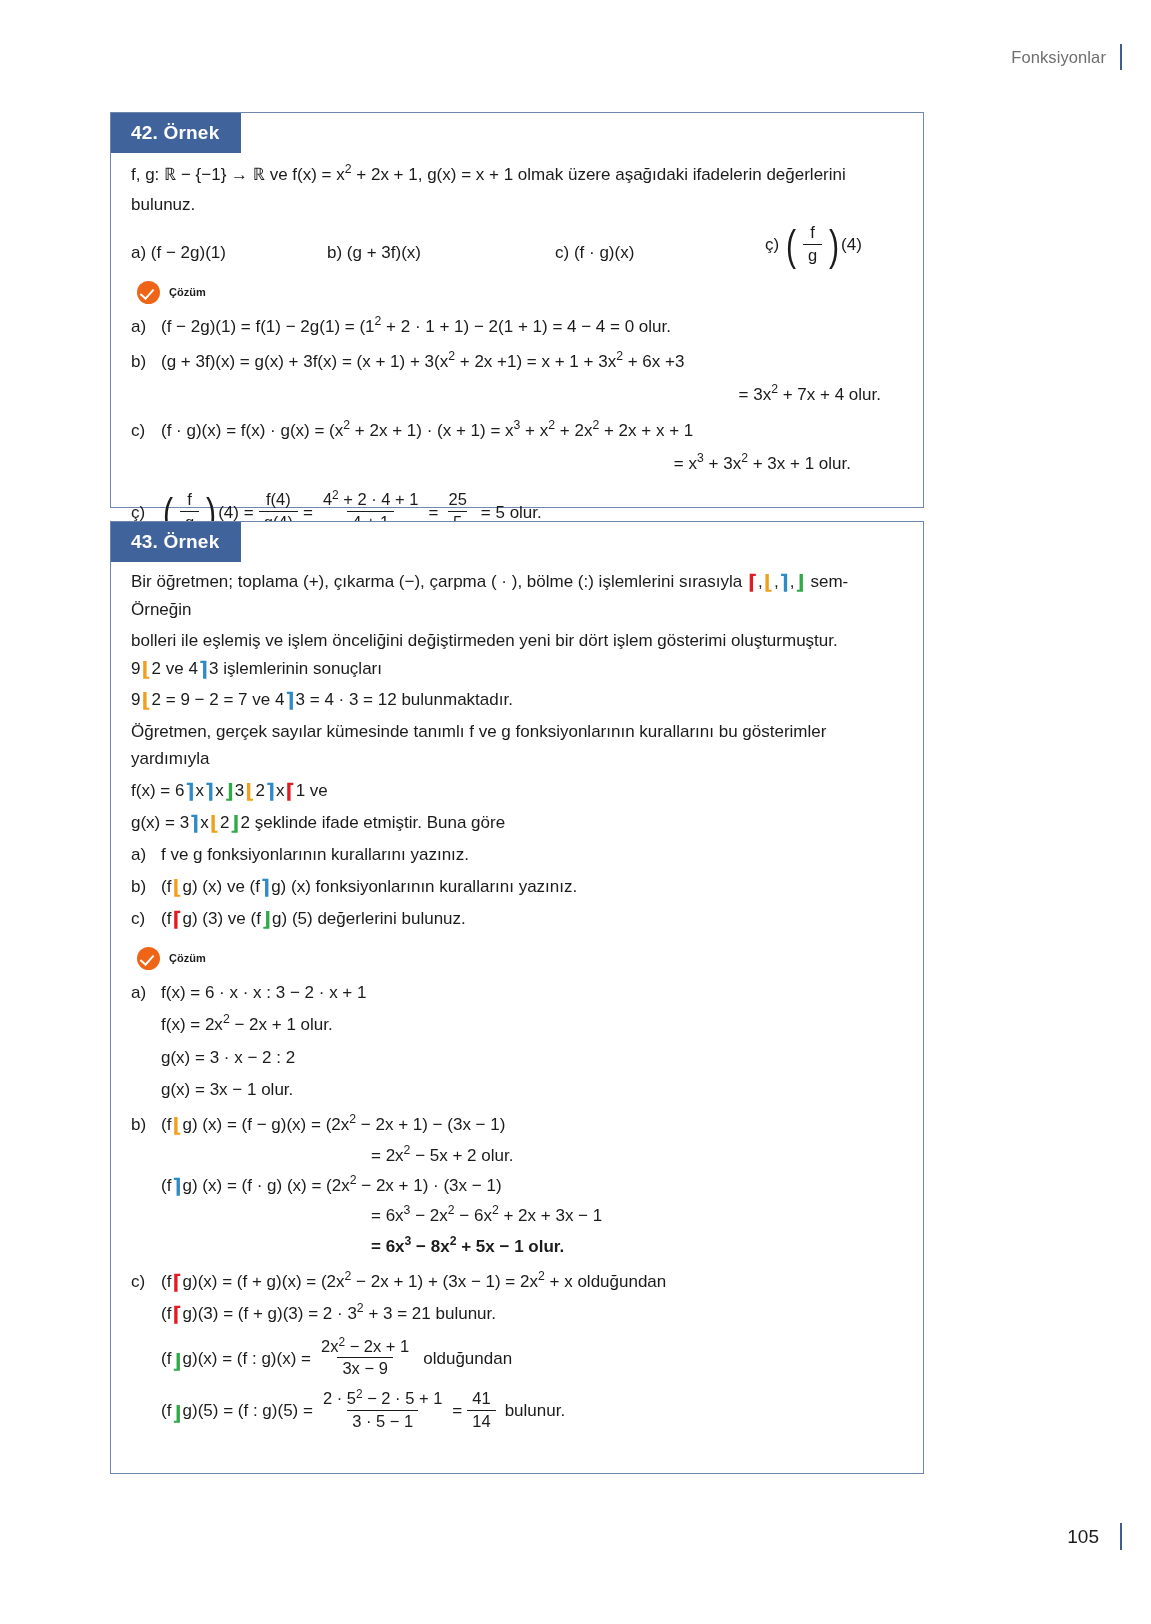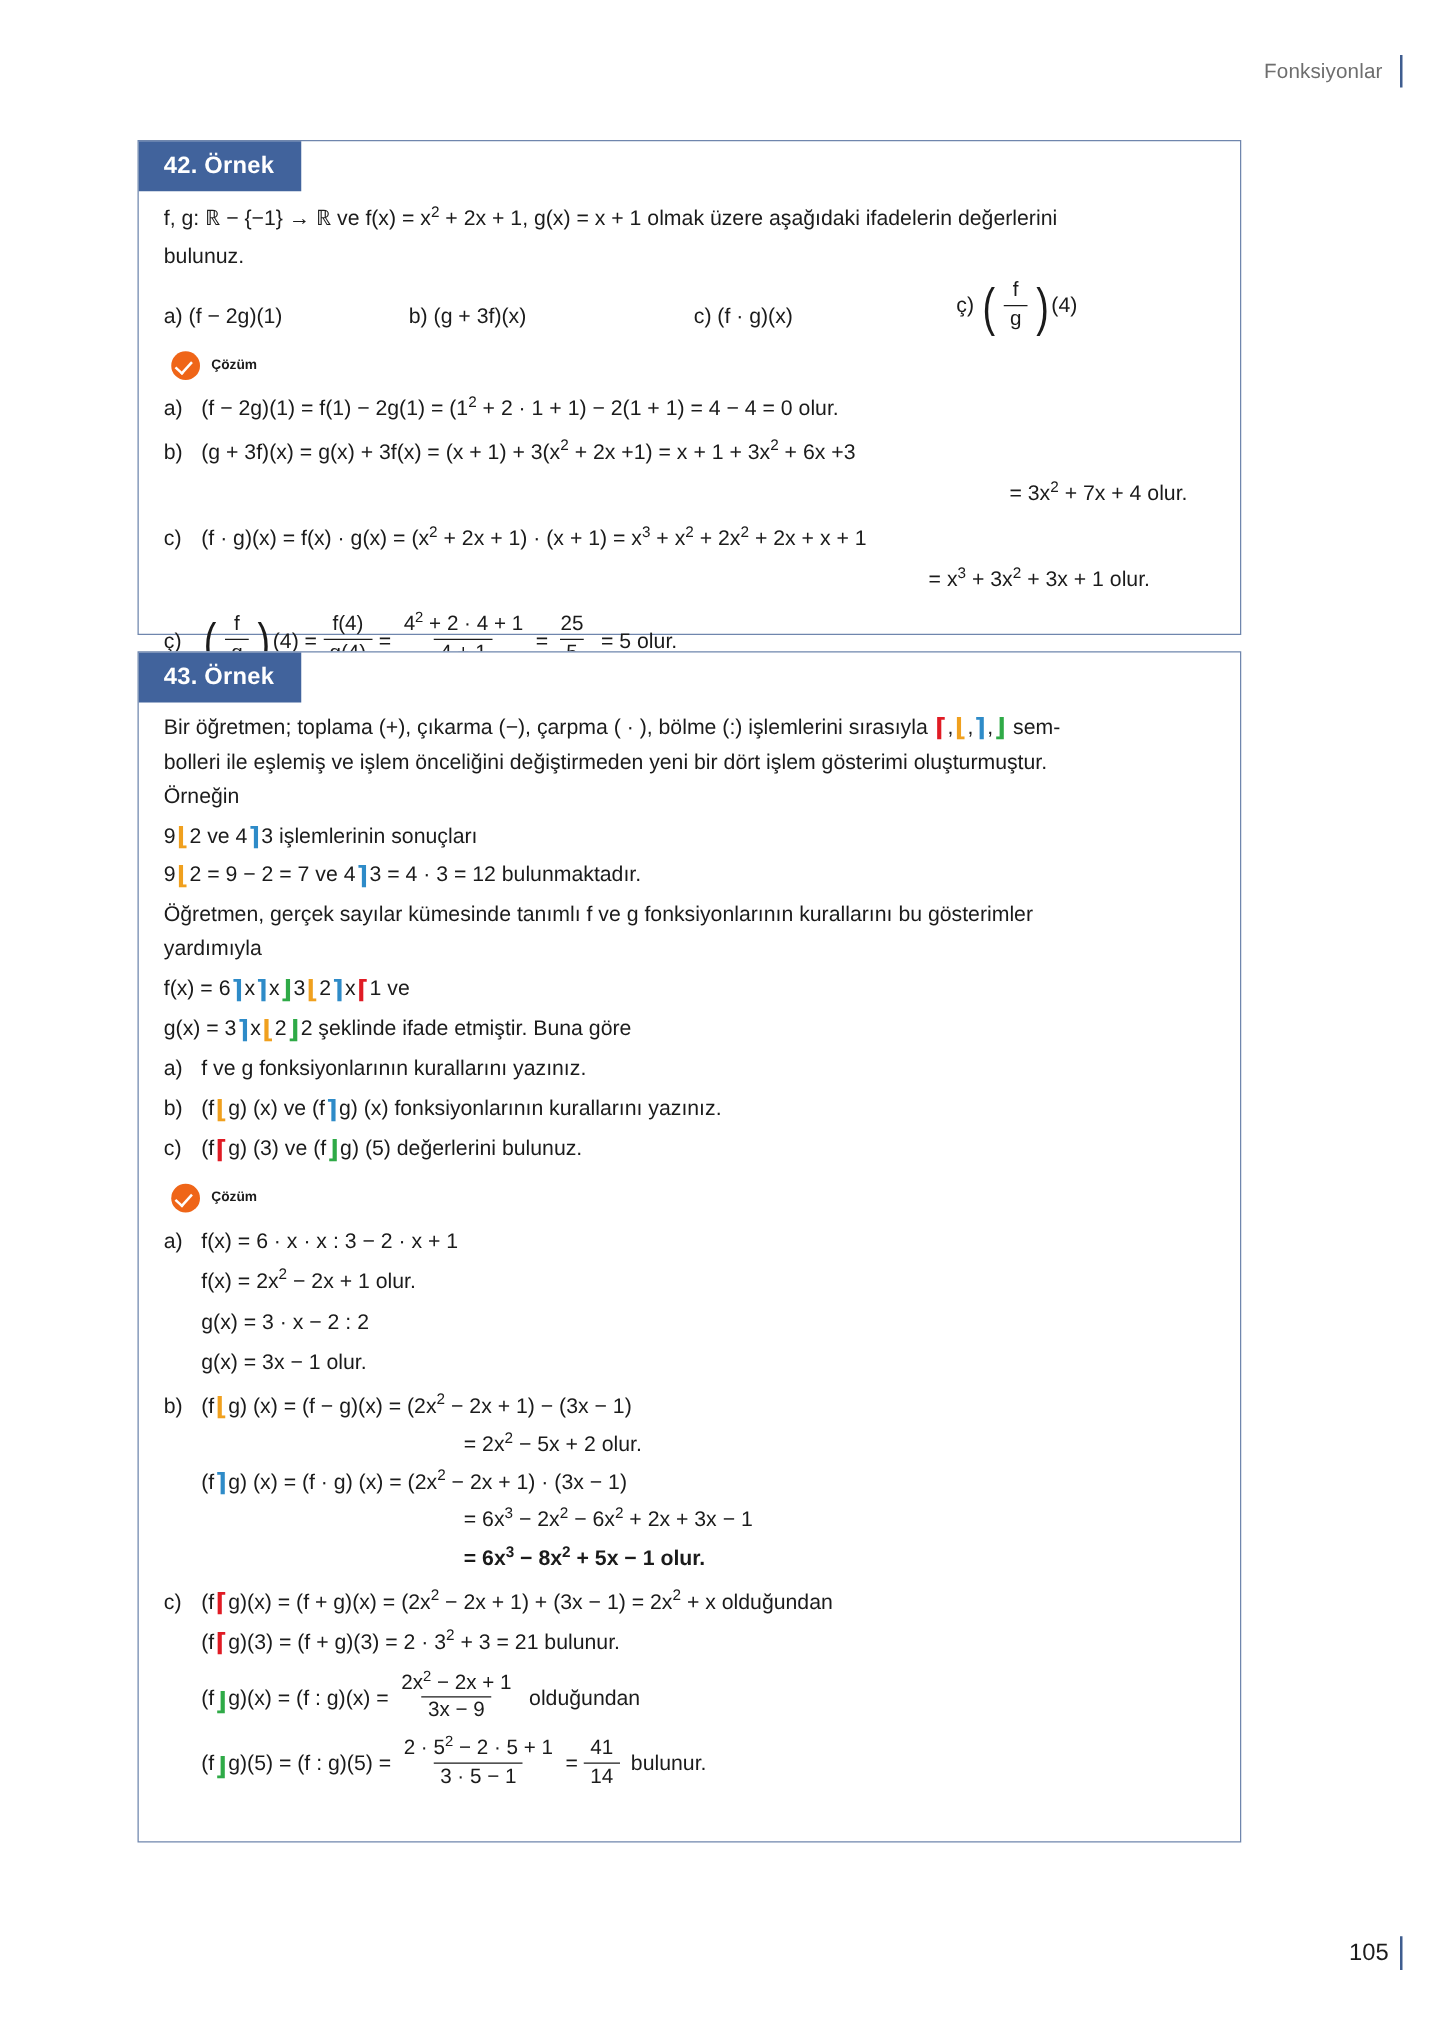--- a/index.html
+++ b/index.html
@@ -38,21 +38,21 @@
     height: 26px;
     background: #3f5d8f;
     margin-left: 14px;
     margin-right: 29px;
   }
 
   
   .example-box {
     position: absolute;
     left: 110px;
-    width: 883px;
+    width: 814px;
     border: 1px solid #6f86ad;
     box-sizing: border-box;
     background: #fff;
   }
   #box-42 { top: 112px; height: 396px; }
   #box-43 { top: 521px; height: 953px; }
 
   .example-tag {
     position: absolute;
     top: 0;
@@ -184,25 +184,25 @@
     font-family: "DejaVu Sans", sans-serif;
   }
   .sym-red   { color: #e01b24; }
   .sym-org   { color: #f0a01e; }
   .sym-blu   { color: #2e8bc8; }
   .sym-grn   { color: #2faa47; }
 
   
   .footer {
     position: absolute;
-    bottom: 48px;
+    bottom: 74px;
     right: 29px;
     display: flex;
     align-items: center;
-    gap: 4px;
+    gap: 16px;
   }
   .page-num {
     font-size: 19px;
     color: #1b1b1b;
   }
   .footer-rule {
     display: inline-block;
     width: 2px;
     height: 27px;
     background: #3f5d8f;
@@ -312,22 +312,22 @@
 <section class="example-box" id="box-43">
   <div class="example-tag">43. Örnek</div>
 
   <div class="box-body" style="padding-top:46px;">
 
     <p class="para justify" style="margin-bottom:0;">
       <span>Bir öğretmen; toplama (+), çıkarma (−), çarpma ( · ), bölme (:) işlemlerini sırasıyla</span>
       <span class="sym sym-red">⌈</span><span>,</span><span class="sym sym-org">⌊</span><span>,</span><span class="sym sym-blu">⌉</span><span>,</span><span class="sym sym-grn">⌋</span>
       <span>sem-</span>
     </p>
+    <p class="para" style="margin-bottom:4px;">Örneğin</p>
     <p class="para justify" style="margin-bottom:0;">bolleri ile eşlemiş ve işlem önceliğini değiştirmeden yeni bir dört işlem gösterimi oluşturmuştur.</p>
-    <p class="para" style="margin-bottom:4px;">Örneğin</p>
 
     <p class="para" style="margin-bottom:4px;">
       <span>9</span><span class="sym sym-org">⌊</span><span>2 ve 4</span><span class="sym sym-blu">⌉</span><span>3 işlemlerinin sonuçları</span>
     </p>
     <p class="para" style="margin-bottom:4px;">
       <span>9</span><span class="sym sym-org">⌊</span><span>2 = 9 − 2 = 7 ve 4</span><span class="sym sym-blu">⌉</span><span>3 = 4 · 3 = 12 bulunmaktadır.</span>
     </p>
 
     <p class="para justify" style="margin-bottom:0;">Öğretmen, gerçek sayılar kümesinde tanımlı f ve g fonksiyonlarının kurallarını bu gösterimler</p>
     <p class="para" style="margin-bottom:4px;">yardımıyla</p>

